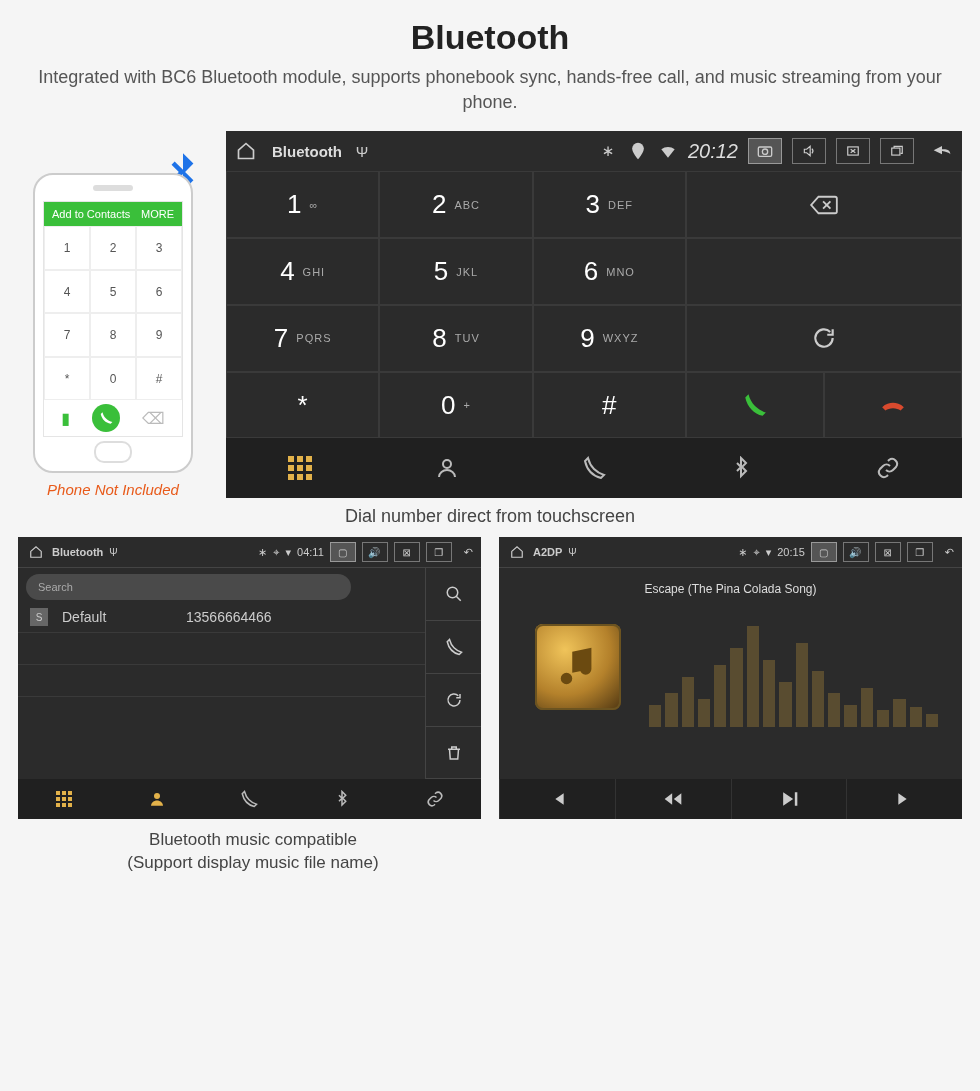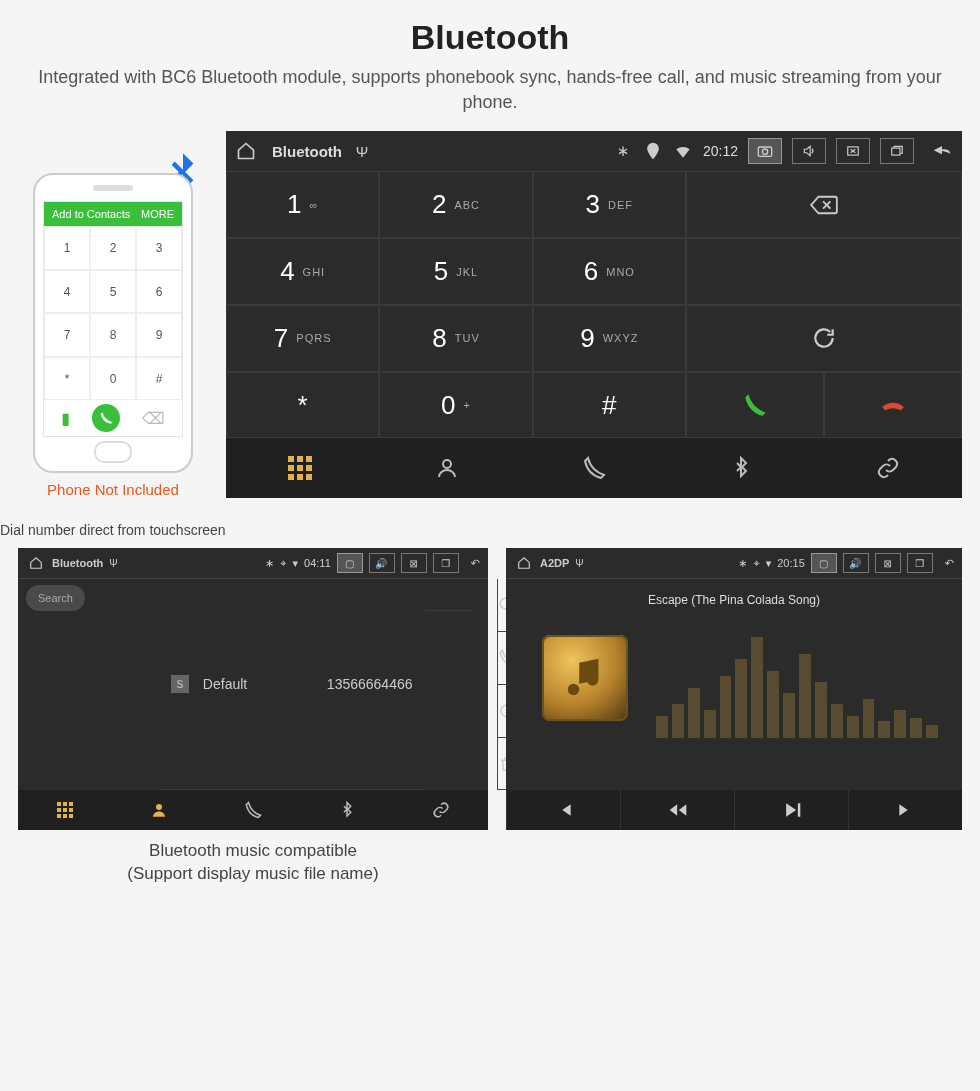--- a/index.html
+++ b/index.html
@@ -34,34 +34,34 @@
 }
 .phone-screen {
   position:absolute; top:26px; left:8px; right:8px; bottom:34px;
   background:#fff; border:1px solid #e5e5e5; display:flex; flex-direction:column;
 }
 .phone-contact-bar { background:#3abf3a; color:#fff; font-size:11px; padding:6px 8px; display:flex; justify-content:space-between; }
 .phone-keys { flex:1; display:grid; grid-template-columns:repeat(3,1fr); }
 .phone-keys div { border:0.5px solid #eee; font-size:12px; color:#555; display:flex; align-items:center; justify-content:center; }
 .phone-bottom { height:36px; display:flex; align-items:center; justify-content:center; gap:22px; }
 .phone-call-dot { width:28px; height:28px; background:#3abf3a; border-radius:50%; color:#fff; display:flex; align-items:center; justify-content:center; }
-.phone-caption { color:#e85a1a; font-size:15px; }
+.phone-caption { color:#e85a1a; font-size:15px;font-style:italic; }
 .bt-badge { position:absolute; width:50px; height:50px; top:18px; left:140px; color:#1e73e8; }
 
 .dialer-panel {
   flex:1; background:#2b2b2b; display:flex; flex-direction:column; color:#ddd;
 }
 .statusbar {
   height:40px; display:flex; align-items:center; gap:10px; padding:0 10px; font-size:15px;
   background:#2b2b2b;
 }
 .statusbar .sb-title { font-weight:bold; margin-left:6px; }
 .statusbar .spacer { flex:1; }
 .sb-icon { width:20px; height:20px; color:#ccc; display:inline-flex; align-items:center; justify-content:center; }
-.sb-time { font-size:14px; }
+.sb-time { font-size:20px;font-style:italic; }
 .sb-box { width:34px; height:26px; border:1px solid #777; display:flex; align-items:center; justify-content:center; }
 .sb-box.active { background:#555; border-color:#999; }
 .sb-back svg { width:24px; height:16px; }
 
 .dial-grid { flex:1; display:grid; grid-template-columns: 1fr 1fr 1fr 0.9fr 0.9fr; grid-template-rows: repeat(4,1fr); }
 .key {
   border:1px solid #3a3a3a; display:flex; align-items:center; justify-content:center;
   gap:8px; color:#eee; font-size:19px;
 }
 .key .digit { font-size:26px; font-weight:300; color:#fff; }
@@ -72,31 +72,31 @@
 .key.call.green { color:#3abf3a; }
 .key.call.red { color:#d94a2e; }
 .tabbar { height:60px; display:grid; grid-template-columns:repeat(5,1fr); background:#202020; }
 .tabbar .tab { display:flex; align-items:center; justify-content:center; color:#bbb; }
 .tabbar .tab.active { color:#e3b24a; }
 .tabbar svg { width:24px; height:24px; }
 .keypad-glyph { display:grid; grid-template-columns:repeat(3,6px); grid-template-rows:repeat(3,6px); gap:3px; }
 .keypad-glyph span { background:#e3b24a; }
 .tabbar .tab:not(.active) .keypad-glyph span { background:#bbb; }
 
-.caption { font-size:14px; color:#444; margin:20px 0 10px; }
+.caption { text-align:center; font-size:18px; color:#444; margin:4px 0 10px; }
 
 
 .bottom-row { display:flex; gap:18px; padding: 0 18px; }
 .mini-panel { width:470px; background:#2b2b2b; color:#ccc; position:relative; }
 .mini-statusbar { height:30px; display:flex; align-items:center; gap:6px; padding:0 8px; font-size:11px; }
 .mini-statusbar .sb-title { font-weight:bold; }
 .mini-statusbar .spacer { flex:1; }
 .mini-statusbar .sb-box { width:26px; height:20px; font-size:10px; }
 .mini-body { height:212px; border-top:1px solid #444; display:flex; }
-.mini-contacts { flex:1; display:flex; }
+.mini-contacts { flex:1; display:flex; flex-direction:column; }
 .mini-search { height:26px; margin:6px 74px 2px 8px; background:#4a4a4a; border-radius:13px; font-size:11px; color:#aaa; padding:0 12px; display:flex; align-items:center; }
 .mini-item { display:flex; align-items:center; gap:14px; padding:6px 12px; border-bottom:1px solid #3a3a3a; font-size:14px; }
 .mini-item .badge { width:18px; height:18px; background:#666; font-size:10px; display:flex; align-items:center; justify-content:center; }
 .mini-item .nm { width:110px; }
 .mini-side { width:56px; display:flex; flex-direction:column; }
 .mini-side .s { flex:1; display:flex; align-items:center; justify-content:center; border-left:1px solid #444; border-bottom:1px solid #444; }
 .mini-tabbar { height:40px; display:grid; grid-template-columns:repeat(5,1fr); background:#202020; }
 .mini-tabbar .tab { display:flex; align-items:center; justify-content:center; color:#bbb; }
 .mini-tabbar .tab.active { color:#e3b24a; }
 .mini-tabbar svg { width:18px; height:18px; }

